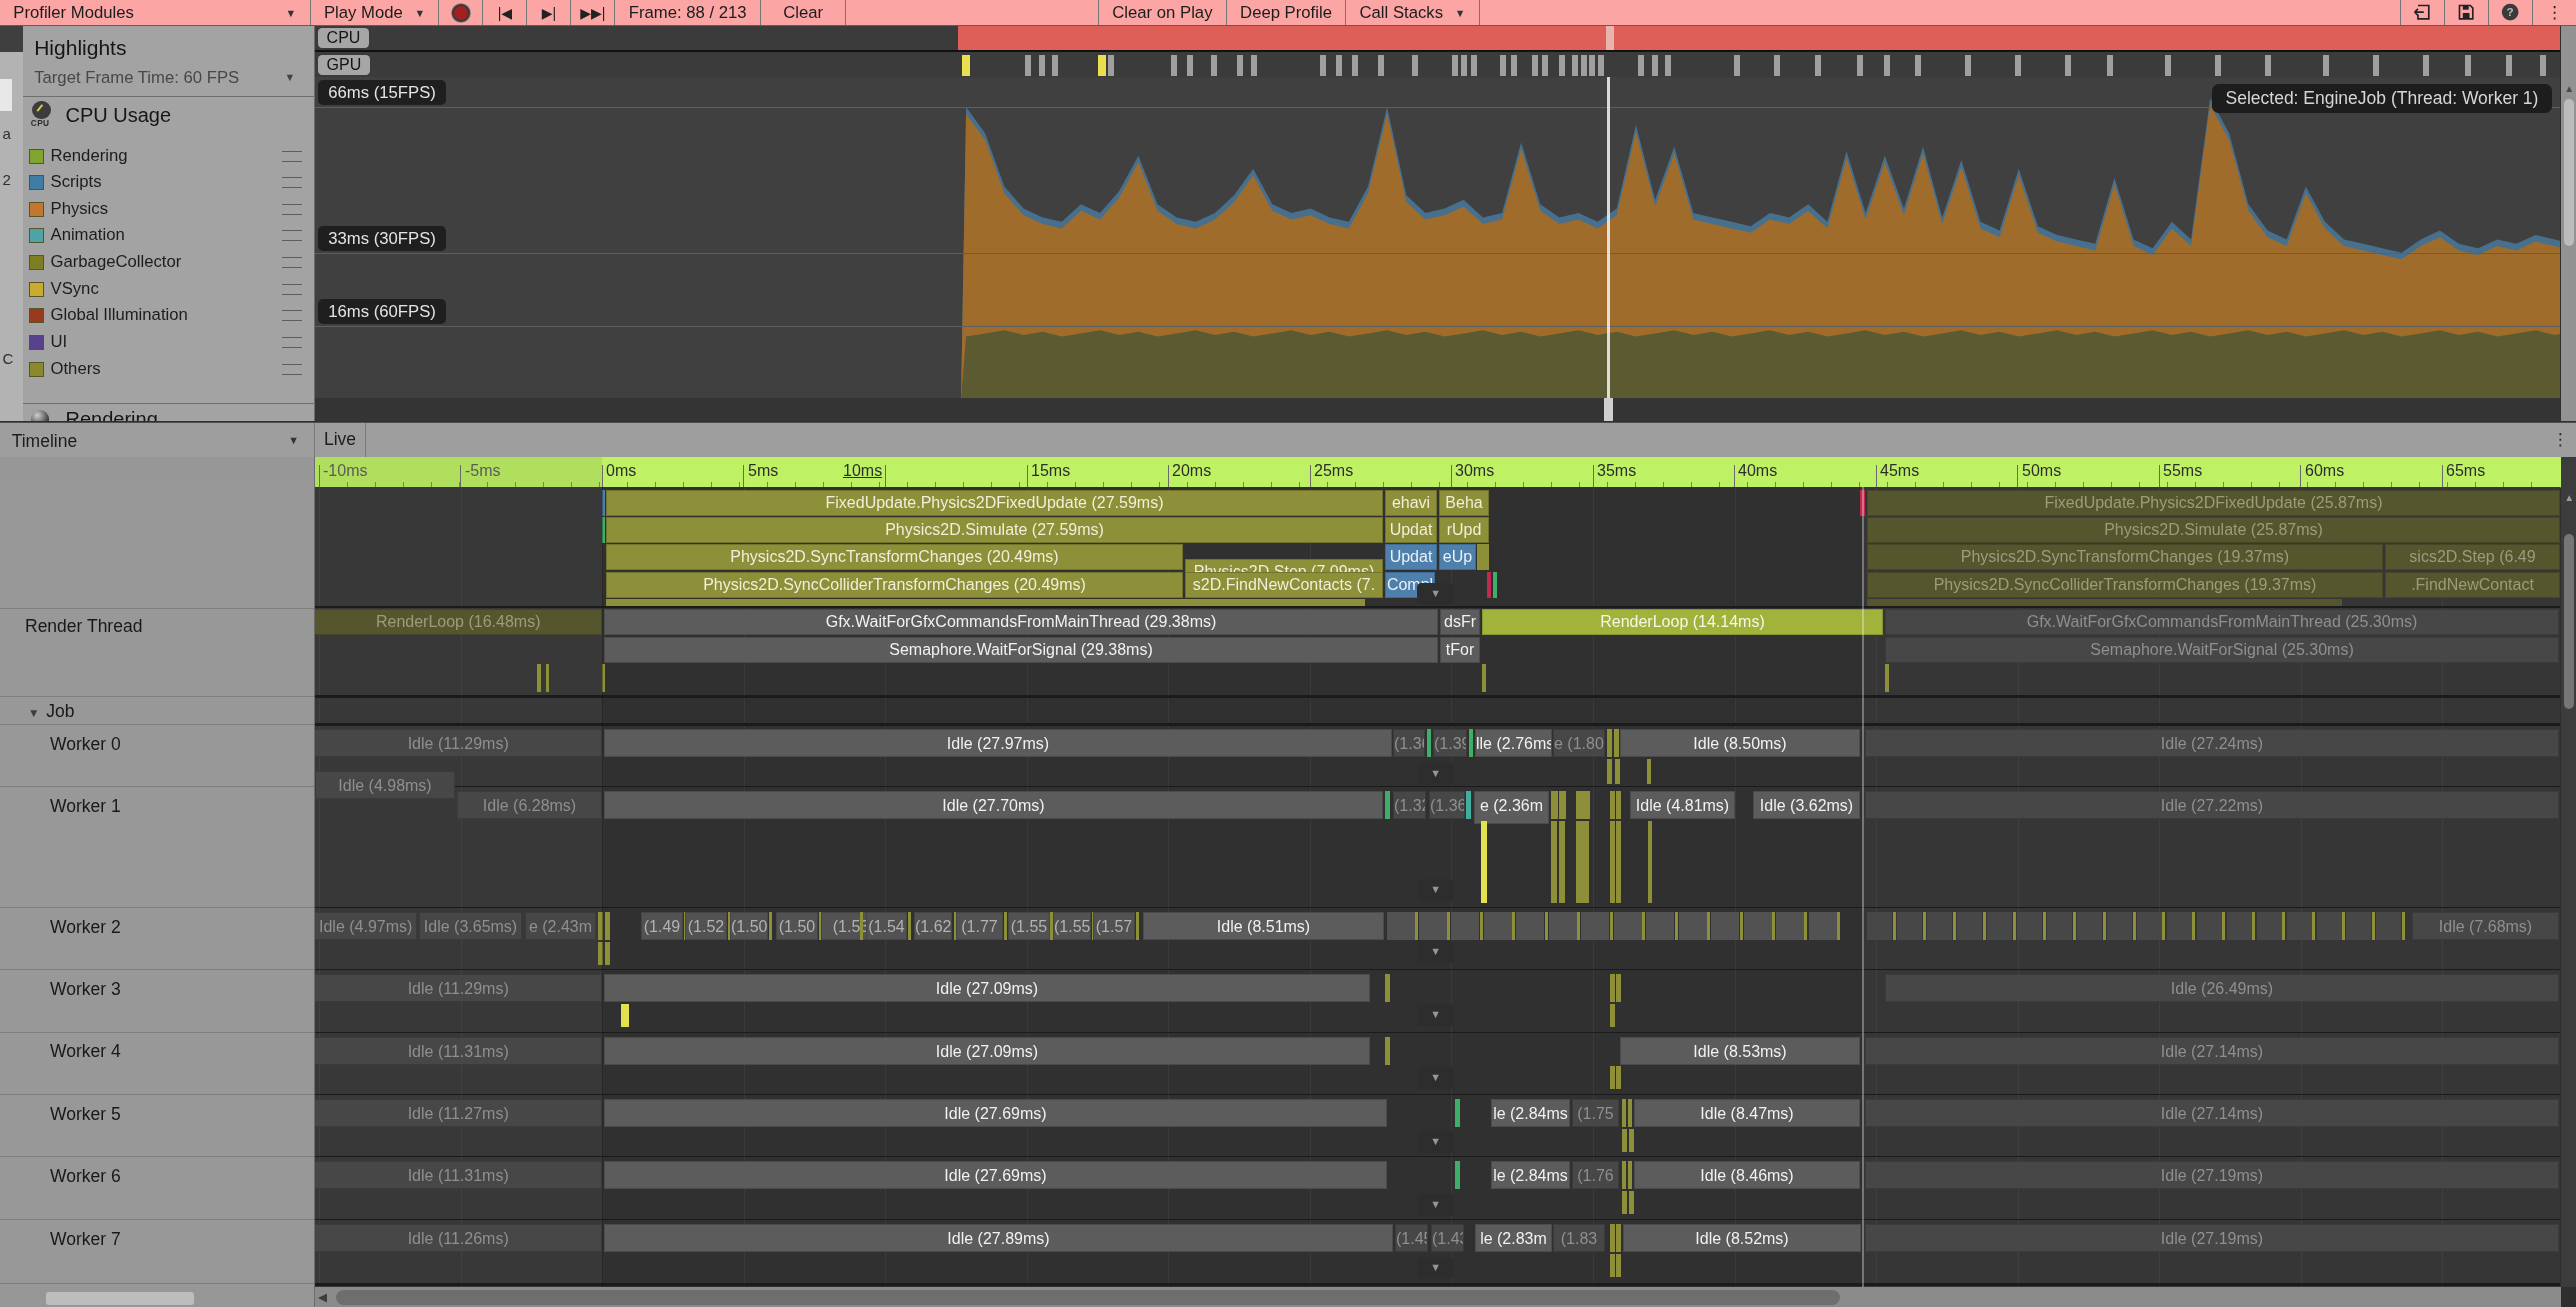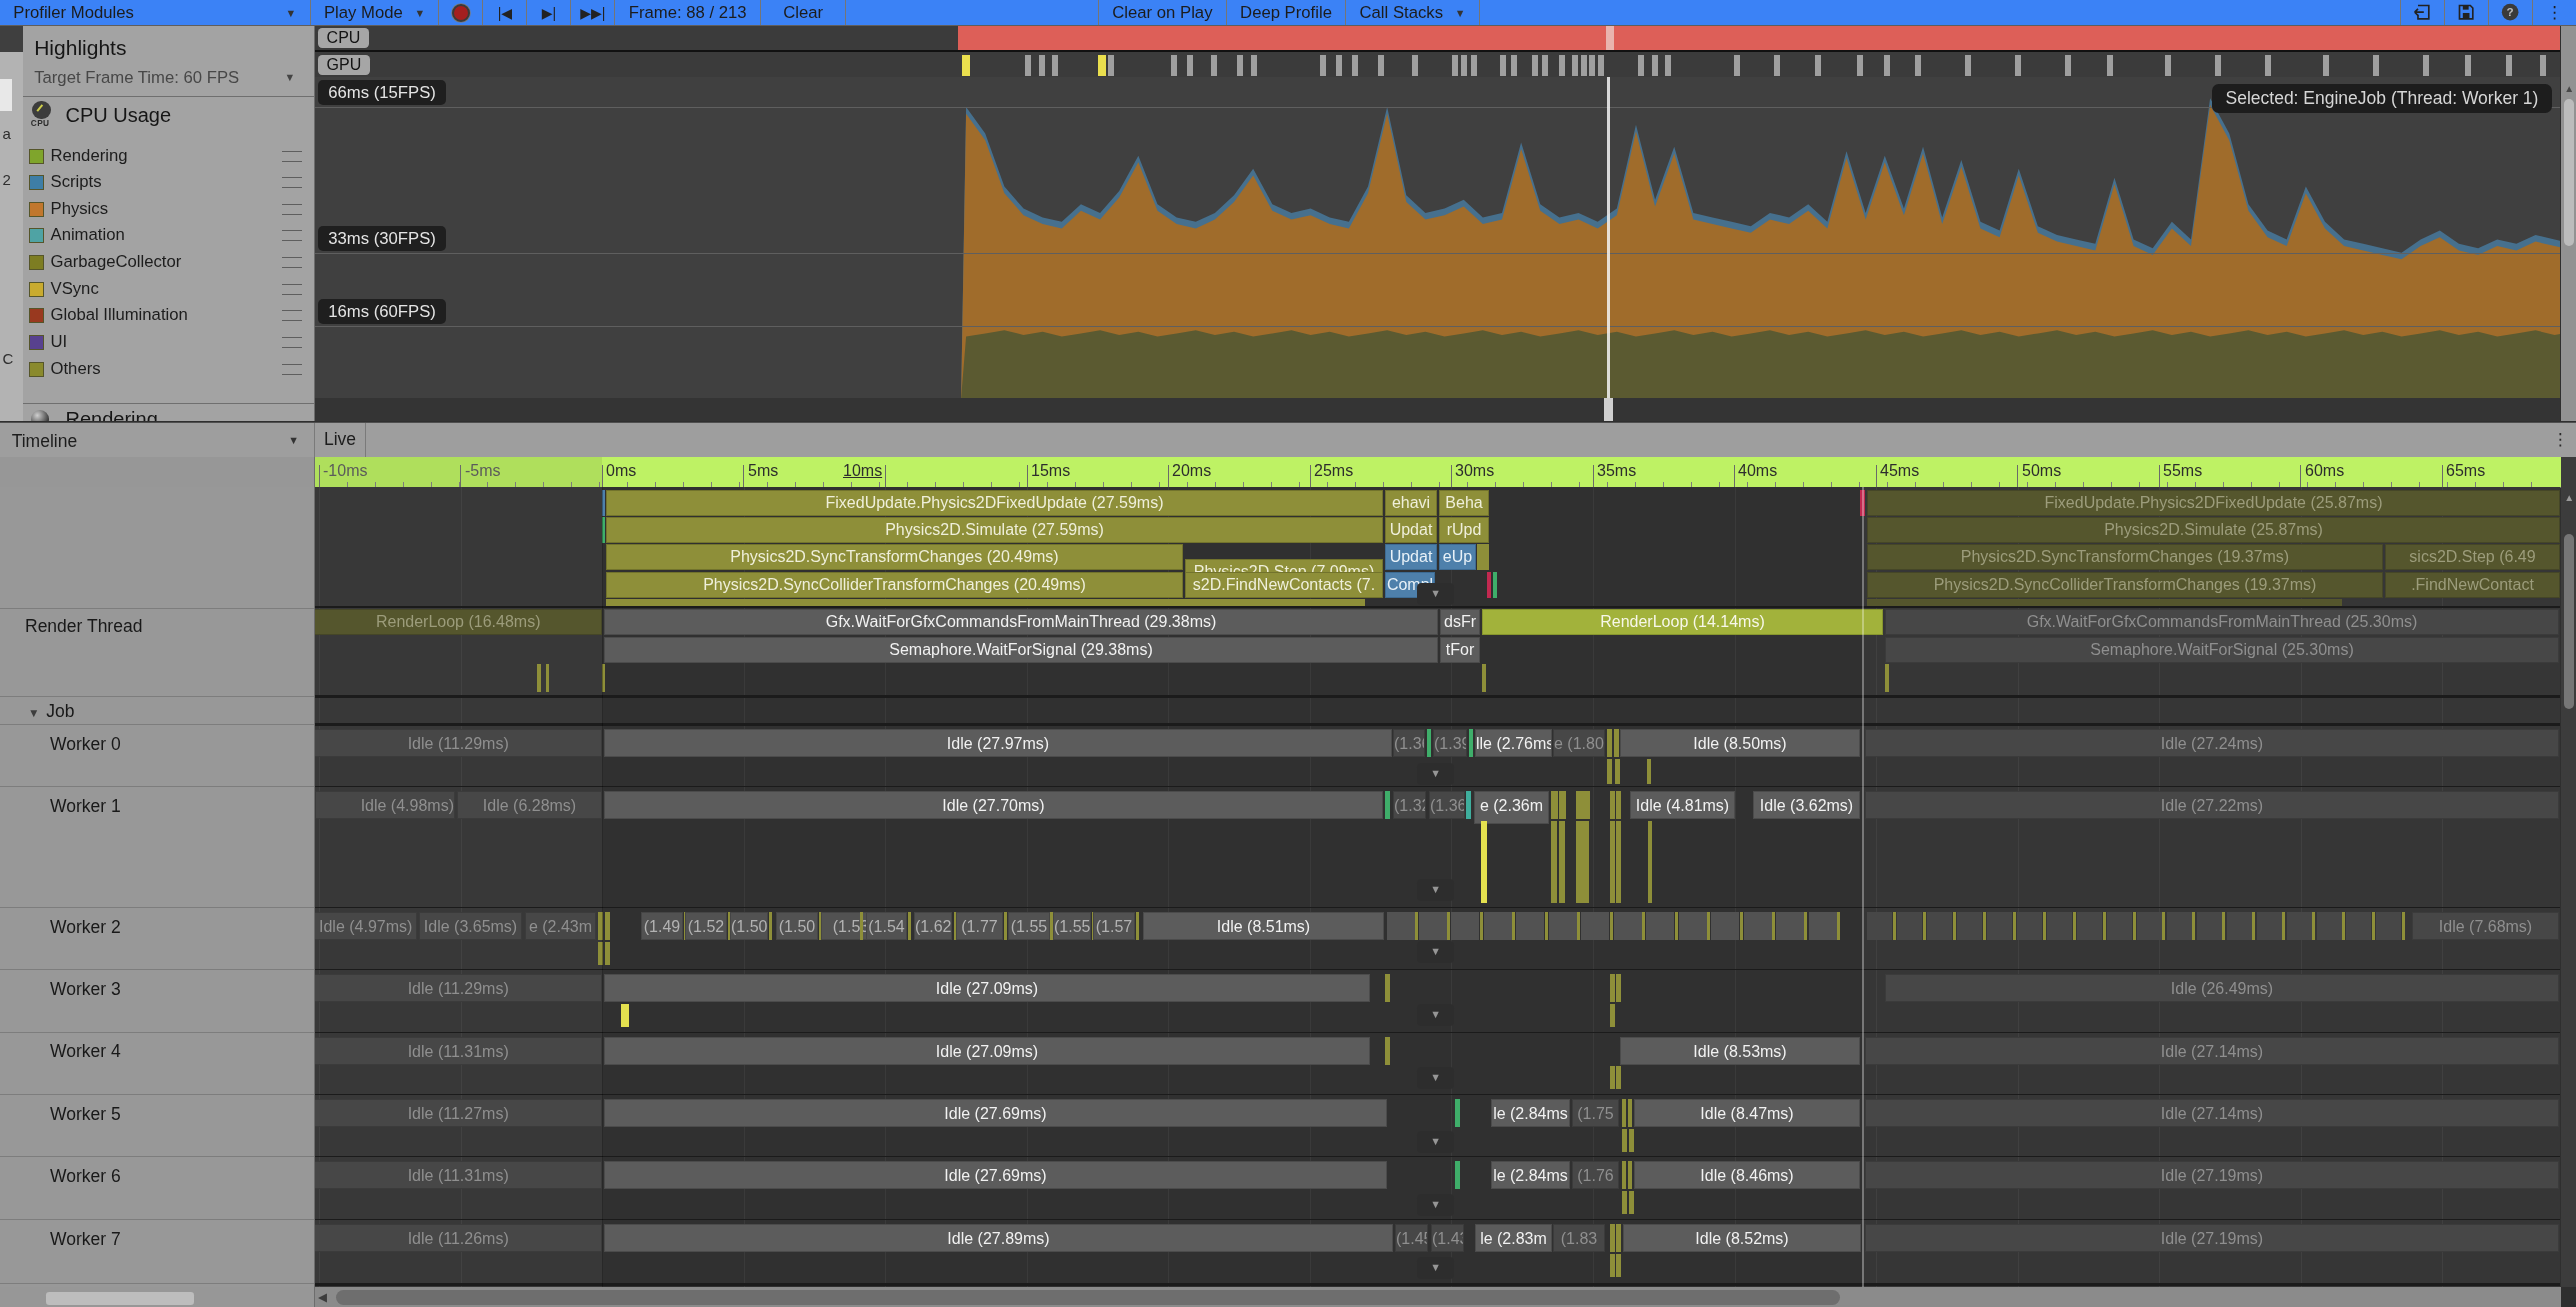--- a/index.html
+++ b/index.html
@@ -1,20 +1,20 @@
 <!DOCTYPE html>
 <html style="font-size:13.3px"><head>
 <meta charset="utf-8">
 <style>
   html,body{margin:0;padding:0;background:#2a2a2a;}
   #root{position:relative;width:2576px;height:1307px;background:#2f2f2f;overflow:hidden;
         font-family:"Liberation Sans",sans-serif;-webkit-font-smoothing:antialiased;}
   .abs{position:absolute;}
   
-  #toolbar{left:0;top:0;width:2576px;height:25px;background:#3b82f6;border-bottom:0.8px solid #5e5e5e;
+  #toolbar{left:0;top:0;width:2576px;height:25px;background:#fca5a5;border-bottom:0.8px solid #5e5e5e;
            display:flex;align-items:stretch;font-size:16.7px;color:#1c1c1c;}
   .tb-item{display:flex;align-items:center;padding:0 13.3px;border-right:0.8px solid #757575;white-space:nowrap;}
   .tb-gap{border-right:none;}
   .tb-caret{margin-left:11.7px;font-size:10.8px;color:#333;}
   .tb-icon{width:43px;justify-content:center;padding:0;}
   .rec-dot{width:14px;height:14px;border-radius:50%;background:#a41f1f;border:2.5px solid #3a3a3a;box-shadow:0 0 0 0.8px #7a7a7a;}
   .nav-glyph{font-size:14px;color:#222;}
   .tb-right{margin-left:auto;display:flex;}
   .tb-right .tb-item{border-left:0.8px solid #757575;border-right:none;}
   
@@ -505,21 +505,21 @@
         <div class="blk b-grn sliver" style="left: 1154px; top: 242px; width: 4.2px; height: 28px; line-height: 27px;"></div>
         <div class="blk b-gr" style="left: 1160px; top: 242px; width: 77px; height: 28px; line-height: 27px;">lle (2.76ms</div>
         <div class="blk b-grd" style="left: 1238px; top: 242px; width: 52px; height: 28px; line-height: 27px;">e (1.80r</div>
         <div class="blk b-ol sliver" style="left: 1292px; top: 242px; width: 5px; height: 28px; line-height: 27px;"></div>
         <div class="blk b-ol sliver" style="left: 1299px; top: 242px; width: 5px; height: 28px; line-height: 27px;"></div>
         <div class="blk b-gr" style="left: 1305px; top: 242px; width: 240px; height: 28px; line-height: 27px;">Idle (8.50ms)</div>
         <div class="blk b-grd" style="left: 1550px; top: 242px; width: 694px; height: 28px; line-height: 27px;">Idle (27.24ms)</div>
         <div class="blk b-ol sliver" style="left: 1292px; top: 272px; width: 5px; height: 25px; line-height: 23px;"></div>
         <div class="blk b-ol sliver" style="left: 1300px; top: 272px; width: 5px; height: 25px; line-height: 23px;"></div>
         <div class="blk b-ol sliver" style="left: 1332px; top: 272px; width: 4.2px; height: 25px; line-height: 23px;"></div>
-        <div class="blk b-grd" style="left: 0px; top: 304px; width: 140px; height: 28px; line-height: 27px; text-align: right;">Idle (4.98ms)</div>
+        <div class="blk b-grd" style="left: 0px; top: 284px; width: 140px; height: 28px; line-height: 27px;">Idle (4.98ms)</div>
         <div class="blk b-grd" style="left: 142px; top: 304px; width: 145px; height: 28px; line-height: 27px;">Idle (6.28ms)</div>
         <div class="blk b-gr" style="left: 289px; top: 304px; width: 779px; height: 28px; line-height: 27px;">Idle (27.70ms)</div>
         <div class="blk b-grn sliver" style="left: 1070px; top: 304px; width: 5px; height: 28px; line-height: 27px;"></div>
         <div class="blk b-grd" style="left: 1078px; top: 304px; width: 33px; height: 28px; line-height: 27px;">(1.32</div>
         <div class="blk b-grd" style="left: 1114px; top: 304px; width: 36px; height: 28px; line-height: 27px;">(1.36</div>
         <div class="blk b-teal sliver" style="left: 1151px; top: 304px; width: 5px; height: 28px; line-height: 27px;"></div>
         <div class="blk b-gr" style="left: 1159px; top: 304px; width: 75px; height: 33px; line-height: 27px;">e (2.36m</div>
         <div class="blk b-ol sliver" style="left: 1236px; top: 304px; width: 6.7px; height: 28px; line-height: 27px;"></div>
         <div class="blk b-ol sliver" style="left: 1244px; top: 304px; width: 6.7px; height: 28px; line-height: 27px;"></div>
         <div class="blk b-ol sliver" style="left: 1261px; top: 304px; width: 14px; height: 28px; line-height: 27px;"></div>

